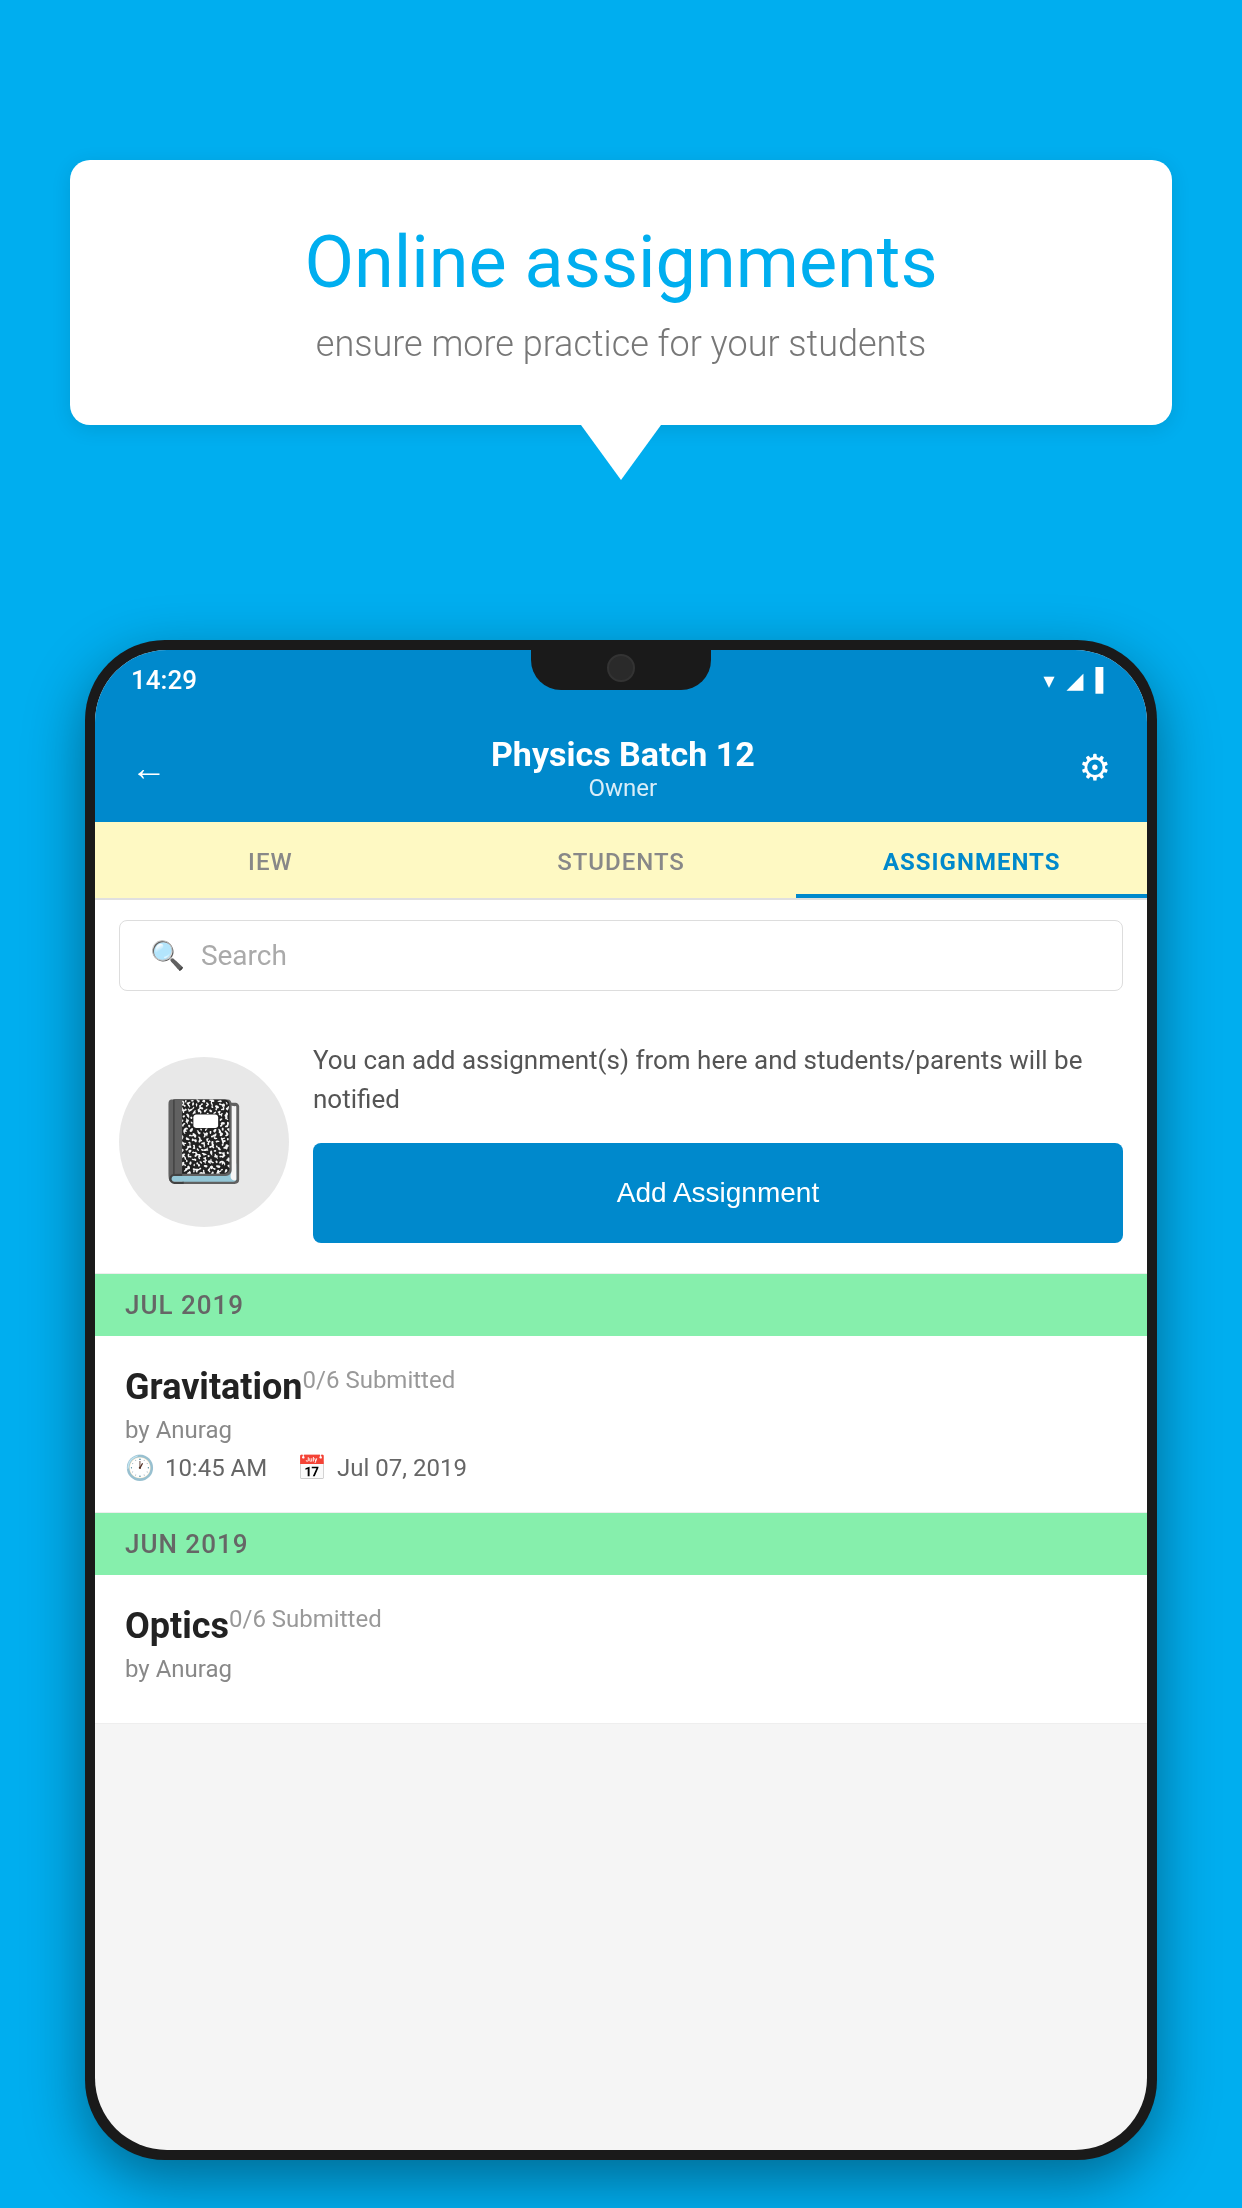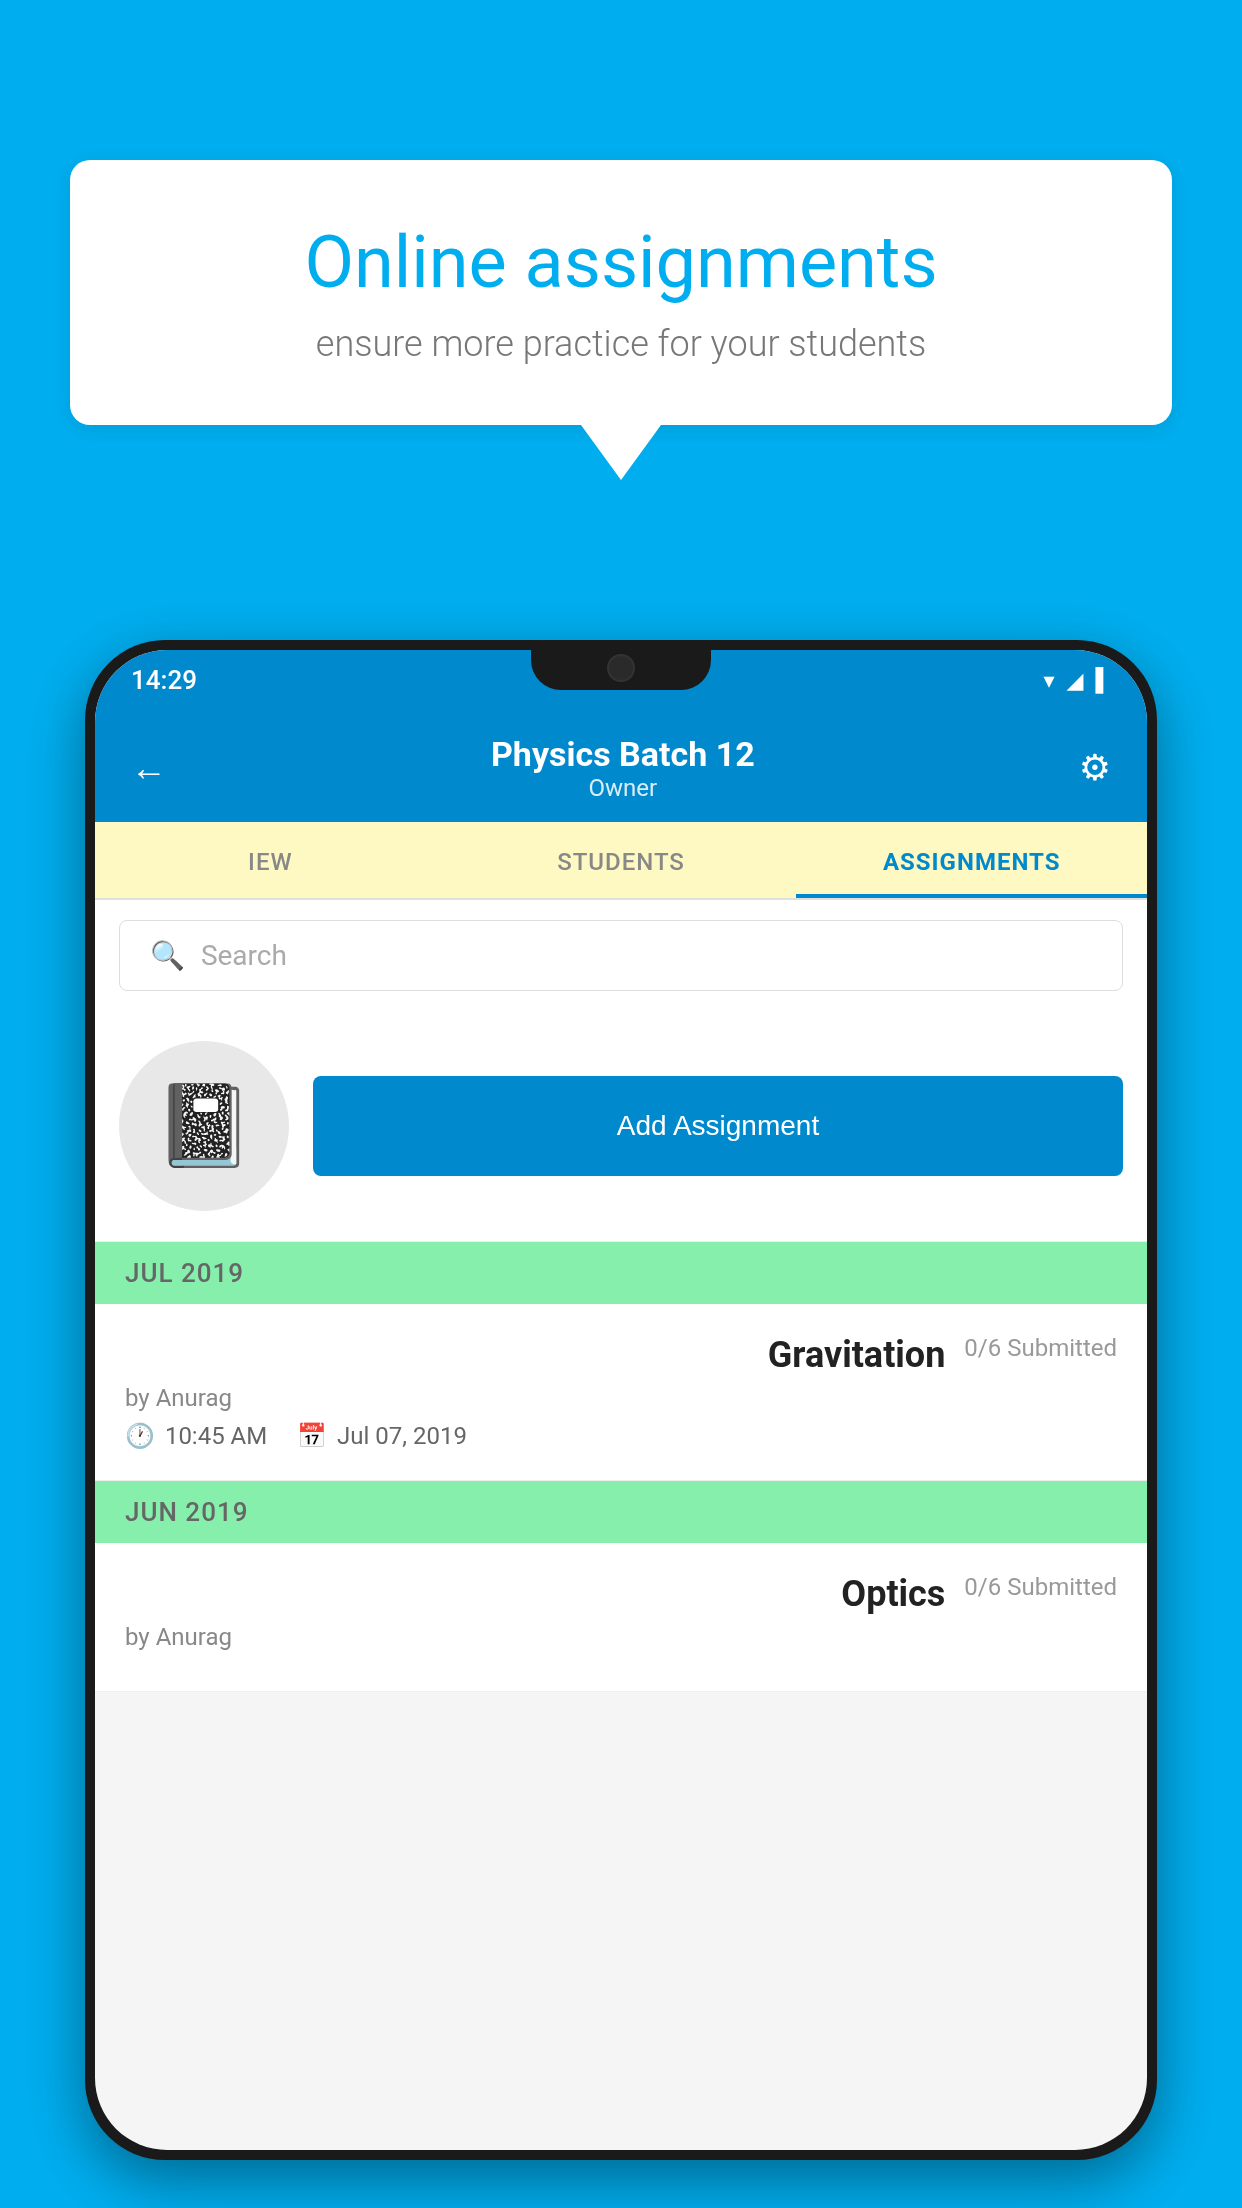--- a/index.html
+++ b/index.html
@@ -294,24 +294,23 @@
 
     
     .assignment-item {
       background: white;
       padding: 30px;
       border-bottom: 1px solid #eee;
     }
 
     .assignment-header-row {
       display: flex;
-      justify-content: flex-end;
+      justify-content: flex-start;
       align-items: flex-start;
       margin-bottom: 8px;
-      gap: 19px;
     }
 
     .assignment-name {
       font-size: 36px;
       font-weight: 700;
       color: #222;
     }
 
     .assignment-submitted {
       font-size: 24px;
@@ -400,20 +399,21 @@
           <span class="search-icon">🔍</span>
           <span class="search-text">Search</span>
         </div>
       </div>
 
       <div class="promo-section">
         <div class="promo-icon-circle">
           <span class="notebook-icon">📓</span>
         </div>
         <div class="promo-text-area">
+          <div class="promo-description">You can add assignment(s) from here and students/parents will be notified</div>
           <button class="add-assignment-btn">Add Assignment</button>
         </div>
       </div>
 
       <div class="month-header">JUL 2019</div>
 
       <div class="assignment-item">
         <div class="assignment-header-row">
           <span class="assignment-name">Gravitation</span>
           <span class="assignment-submitted">0/6 Submitted</span>

